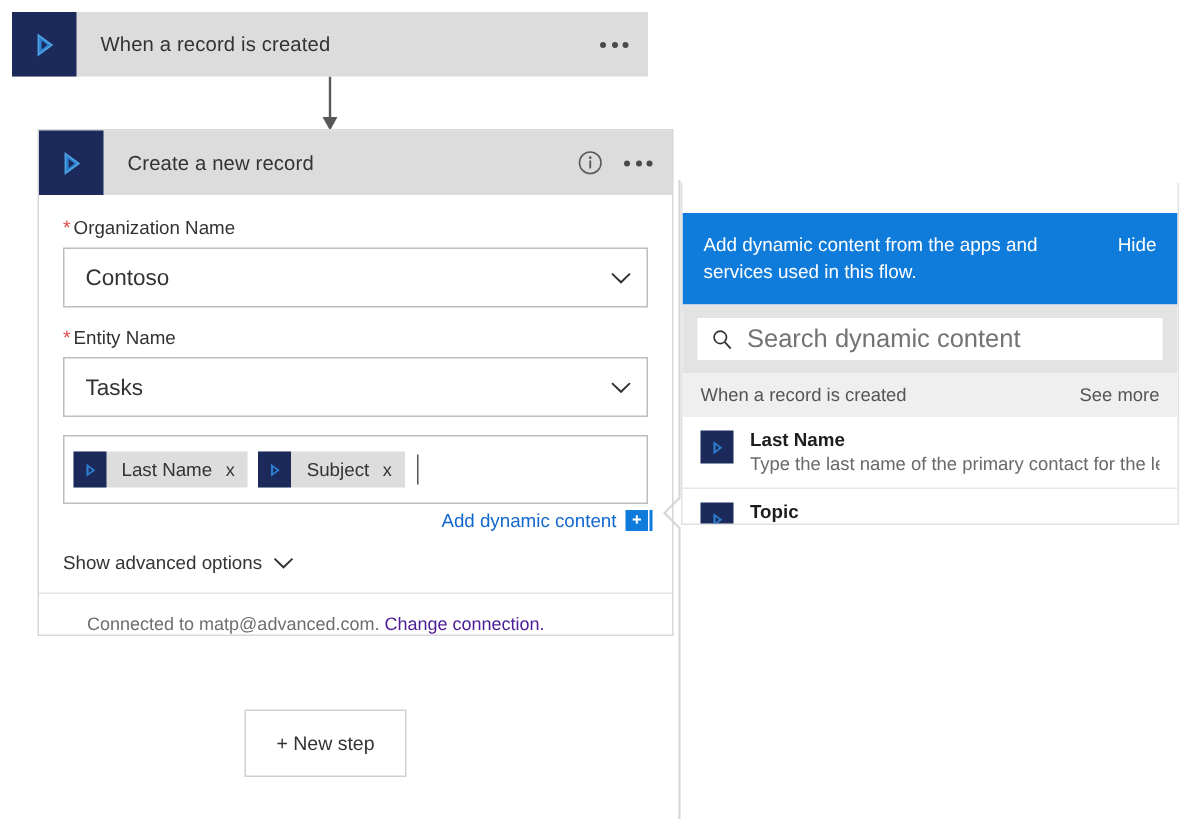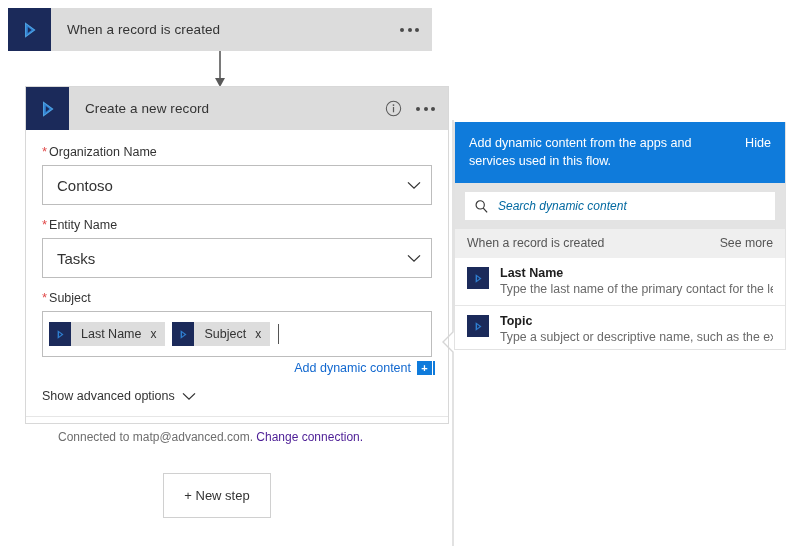--- a/index.html
+++ b/index.html
@@ -131,30 +131,30 @@
 
   
   #dc-panel {
     position:absolute; left:454px; top:122px; width:332px; height:228px;
     background:#ffffff; border:1px solid #e2e2e2; border-top:none;
     overflow:hidden;
   }
   #dc-banner {
     background:#0f7bdb; color:#ffffff;
     padding: 12px 14px 13px 14px;
-    display:flex; align-items:flex-start; gap:10px;
+    display:flex; align-items:flex-start; gap:10px;margin-top:20px;
   }
   #dc-banner .bn-text { font-size:12.6px; line-height:18px; flex:1; }
   #dc-banner .bn-hide { font-size:12.6px; line-height:18px; cursor:pointer; white-space:nowrap;}
   #dc-search-wrap { background:#e3e3e3; padding: 9px 10px; }
   #dc-search {
     background:#ffffff; height:28px; display:flex; align-items:center;
     padding: 0 9px; gap:9px;
   }
-  #dc-search .ph { font-size:12px; color:#0369a1;font-style:italic; }
+  #dc-search .ph { font-size:17px; color:#737373; }
   #dc-group {
     background:#efefef; display:flex; align-items:center;
     padding: 7px 12px 8px 12px;
   }
   #dc-group .gname { flex:1; font-size:12.3px; color:#555; }
   #dc-group .gmore { font-size:12.3px; color:#555; cursor:pointer;text-align:center; }
 
   .dc-item {
     display:flex; gap:11px; padding: 7px 12px 8px 12px; cursor:pointer;
   }
@@ -242,23 +242,20 @@
         </div>
         <div class="combo">
           <span class="val">Tasks</span>
           <svg class="chev" viewBox="0 0 14 9">
             <path d="M1 1.4 L7 7.2 L13 1.4" fill="none" stroke="#333" stroke-width="1.3"></path>
           </svg>
         </div>
       </div>
 
       <div class="field" style="margin-bottom:0;">
-        <div class="field-label">
-          <span class="req">*</span><span>Subject</span>
-        </div>
         <div class="token-box">
 
           <span class="token">
             <span class="tok-ico">
               <svg width="13" height="13" viewBox="0 0 20 20" aria-hidden="true">
                 <path d="M5.6 3.4 L14.6 10 L5.6 16.6 Z" fill="#2f7fd1"></path>
                 <path d="M7.8 7.0 L11.6 10 L7.8 13 Z" fill="#1b2a5a"></path>
               </svg>
             </span>
             <span class="tok-label">Last Name</span>

